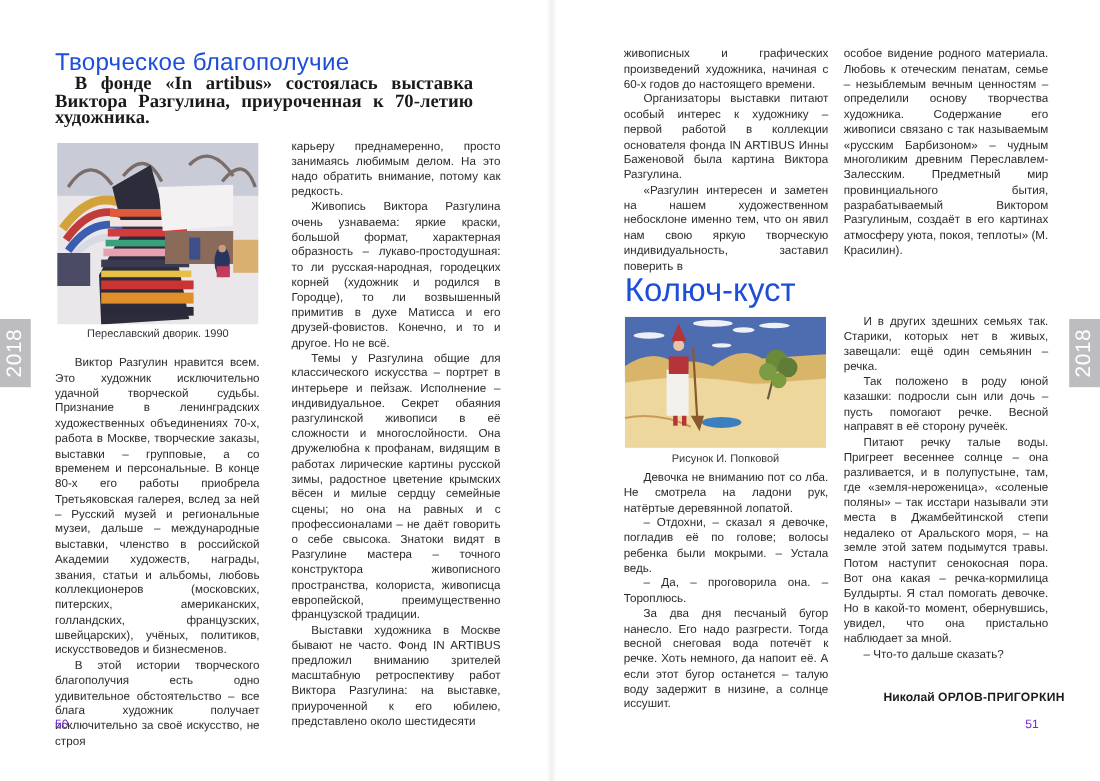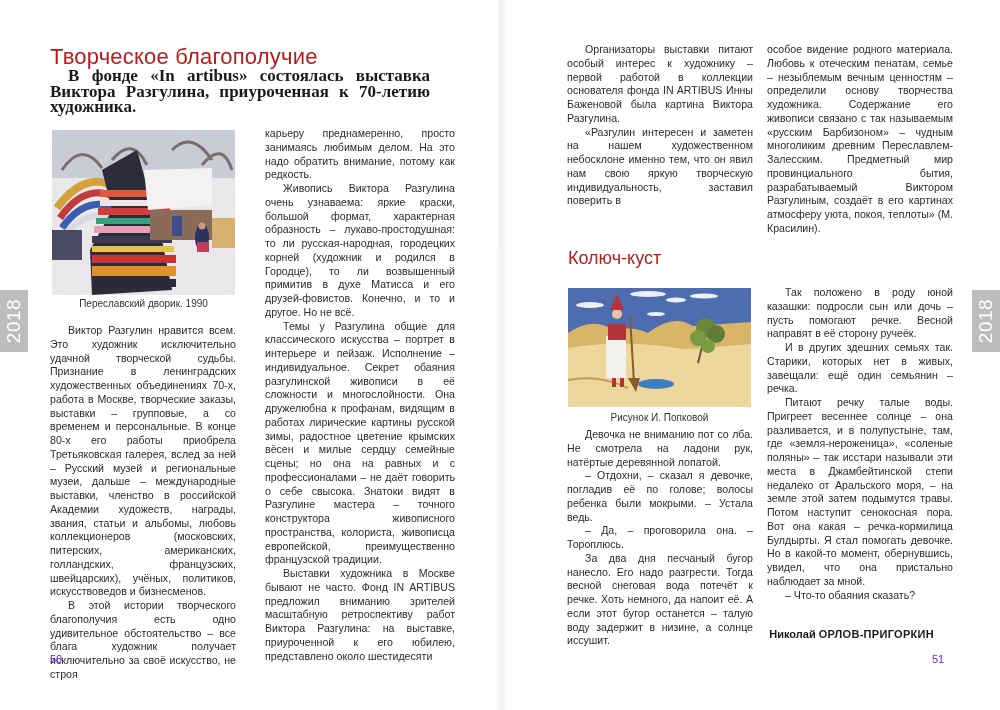--- a/index.html
+++ b/index.html
@@ -12,23 +12,23 @@
   .page-right { left: 500px; width: 500px; }
   .gutter { position: absolute; left: 496px; top: 0; width: 10px; height: 710px;
     background: linear-gradient(90deg, #ffffff 0%, #f3f3f3 45%, #efefef 55%, #ffffff 100%); }
 
   .year-tab { position: absolute; top: 290px; width: 28px; height: 62px; background: #bdbdbf; }
   .year-tab.left { left: 0; }
   .year-tab.right { left: 972px; }
   .year-tab span { position: absolute; left: 50%; top: 50%; transform: translate(-50%,-50%) rotate(-90deg);
     color: #ffffff; font-size: 19px; letter-spacing: 0.5px; white-space: nowrap; font-family: "Liberation Sans", sans-serif; }
 
-  .headline { position: absolute; color: #b91c1c; font-weight: normal; font-family: "Liberation Sans", sans-serif; }
+  .headline { position: absolute; color: #1d4ed8; font-weight: normal; font-family: "Liberation Sans", sans-serif; }
   .headline.h1 { left: 50px; top: 44px; font-size: 22px; letter-spacing: 0.2px; }
-  .headline.h2 { left: 568px; top: 248px; font-size: 18px; }
+  .headline.h2 { left: 568px; top: 248px; font-size: 30px; }
 
   .lead { position: absolute; left: 50px; top: 68px; width: 380px; font-size: 17px; font-weight: bold;
     line-height: 15.5px; color: #1a1a1a; text-align: justify; text-indent: 18px; font-family: Liberation Serif, serif; }
 
   .col { position: absolute; font-size: 10.6px; line-height: 13.75px; color: #2b2b2b; text-align: justify;
     hyphens: manual; }
   .col p { text-indent: 18px; }
   .col p.cont { text-indent: 0; }
 
   .c1 { left: 50px; top: 324px; width: 186px; }
@@ -39,21 +39,21 @@
   .c6 { left: 767px; top: 286px; width: 186px; }
 
   .figure { position: absolute; }
   .fig1 { left: 52px; top: 130px; width: 183px; height: 165px; }
   .fig2 { left: 568px; top: 288px; width: 183px; height: 119px; }
   .figure svg { display: block; width: 100%; height: 100%; }
   .caption { position: absolute; font-size: 10px; color: #333; text-align: center; }
   .cap1 { left: 52px; top: 298px; width: 183px; }
   .cap2 { left: 568px; top: 412px; width: 183px; }
 
-  .signature { position: absolute; left: 748px; top: 628px; width: 186px; text-align: right;
+  .signature { position: absolute; left: 782px; top: 628px; width: 186px; text-align: right;
     font-size: 11px; color: #1a1a1a; }
   .signature .fn { font-weight: bold; }
   .signature .ln { font-weight: bold; letter-spacing: 0.3px; }
 
   .page-num { position: absolute; top: 653px; font-size: 11px; color: #6d28d9; }
   .pn-left { left: 50px; }
   .pn-right { left: 932px; }
 </style>
 </head>
 <body>
@@ -111,20 +111,21 @@
       <p>Виктор Разгулин нравится всем. Это художник исключительно удачной творческой судьбы. Признание в ленинградских художественных объединениях 70-х, работа в Москве, творческие заказы, выставки – групповые, а со временем и персональные. В конце 80-х его работы приобрела Третьяковская галерея, вслед за ней – Русский музей и региональные музеи, дальше – международные выставки, членство в российской Академии художеств, награды, звания, статьи и альбомы, любовь коллекционеров (московских, питерских, американских, голландских, французских, швейцарских), учёных, политиков, искусствоведов и бизнесменов.</p>
       <p>В этой истории творческого благополучия есть одно удивительное обстоятельство – все блага художник получает исключительно за своё искусство, не строя</p>
     </div>
   <div class="col c2">
       <p class="cont">карьеру преднамеренно, просто занимаясь любимым делом. На это надо обратить внимание, потому как редкость.</p>
       <p>Живопись Виктора Разгулина очень узнаваема: яркие краски, большой формат, характерная образность – лукаво-простодушная: то ли русская-народная, городецких корней (художник и родился в Городце), то ли возвышенный примитив в духе Матисса и его друзей-фовистов. Конечно, и то и другое. Но не всё.</p>
       <p>Темы у Разгулина общие для классического искусства – портрет в интерьере и пейзаж. Исполнение – индивидуальное. Секрет обаяния разгулинской живописи в её сложности и многослойности. Она дружелюбна к профанам, видящим в работах лирические картины русской зимы, радостное цветение крымских вёсен и милые сердцу семейные сцены; но она на равных и с профессионалами – не даёт говорить о себе свысока. Знатоки видят в Разгулине мастера – точного конструктора живописного пространства, колориста, живописца европейской, преимущественно французской традиции.</p>
       <p>Выставки художника в Москве бывают не часто. Фонд IN ARTIBUS предложил вниманию зрителей масштабную ретроспективу работ Виктора Разгулина: на выставке, приуроченной к его юбилею, представлено около шестидесяти</p>
     </div>
   <div class="col c3">
+      <p class="cont">живописных и графических произведений художника, начиная с 60-х годов до настоящего времени.</p>
       <p>Организаторы выставки питают особый интерес к художнику – первой работой в коллекции основателя фонда IN ARTIBUS Инны Баженовой была картина Виктора Разгулина.</p>
       <p>«Разгулин интересен и заметен на нашем художественном небосклоне именно тем, что он явил нам свою яркую творческую индивидуальность, заставил поверить в</p>
     </div>
   <div class="col c4">
       <p class="cont">особое видение родного материала. Любовь к отеческим пенатам, семье – незыблемым вечным ценностям – определили основу творчества художника. Содержание его живописи связано с так называемым «русским Барбизоном» – чудным многоликим древним Переславлем-Залесским. Предметный мир провинциального бытия, разрабатываемый Виктором Разгулиным, создаёт в его картинах атмосферу уюта, покоя, теплоты» (М. Красилин).</p>
     </div>
 
   <h2 class="headline h2">Колюч-куст</h2>
 
   <div class="figure fig2">
@@ -157,24 +158,24 @@
   </div>
   <div class="caption cap2">Рисунок И. Попковой</div>
 
   <div class="col c5">
       <p>Девочка не вниманию пот со лба. Не смотрела на ладони рук, натёртые деревянной лопатой.</p>
       <p>– Отдохни, – сказал я девочке, погладив её по голове; волосы ребенка были мокрыми. – Устала ведь.</p>
       <p>– Да, – проговорила она. – Тороплюсь.</p>
       <p>За два дня песчаный бугор нанесло. Его надо разгрести. Тогда весной снеговая вода потечёт к речке. Хоть немного, да напоит её. А если этот бугор останется – талую воду задержит в низине, а солнце иссушит.</p>
     </div>
   <div class="col c6">
+      <p>И в других здешних семьях так. Старики, которых нет в живых, завещали: ещё один семьянин – речка.</p>
       <p>Так положено в роду юной казашки: подросли сын или дочь – пусть помогают речке. Весной направят в её сторону ручеёк.</p>
-      <p>И в других здешних семьях так. Старики, которых нет в живых, завещали: ещё один семьянин – речка.</p>
       <p>Питают речку талые воды. Пригреет весеннее солнце – она разливается, и в полупустыне, там, где «земля-нероженица», «соленые поляны» – так исстари называли эти места в Джамбейтинской степи недалеко от Аральского моря, – на земле этой затем подымутся травы. Потом наступит сенокосная пора. Вот она какая – речка-кормилица Булдырты. Я стал помогать девочке. Но в какой-то момент, обернувшись, увидел, что она пристально наблюдает за мной.</p>
-      <p>– Что-то обаяния сказать?</p>
+      <p>– Что-то дальше сказать?</p>
     </div>
 
   <div class="signature">
     <span class="fn">Николай</span>
     <span class="ln">ОРЛОВ-ПРИГОРКИН</span>
   </div>
 
   <div class="page-num pn-left">50</div>
   <div class="page-num pn-right">51</div>
 </div>

